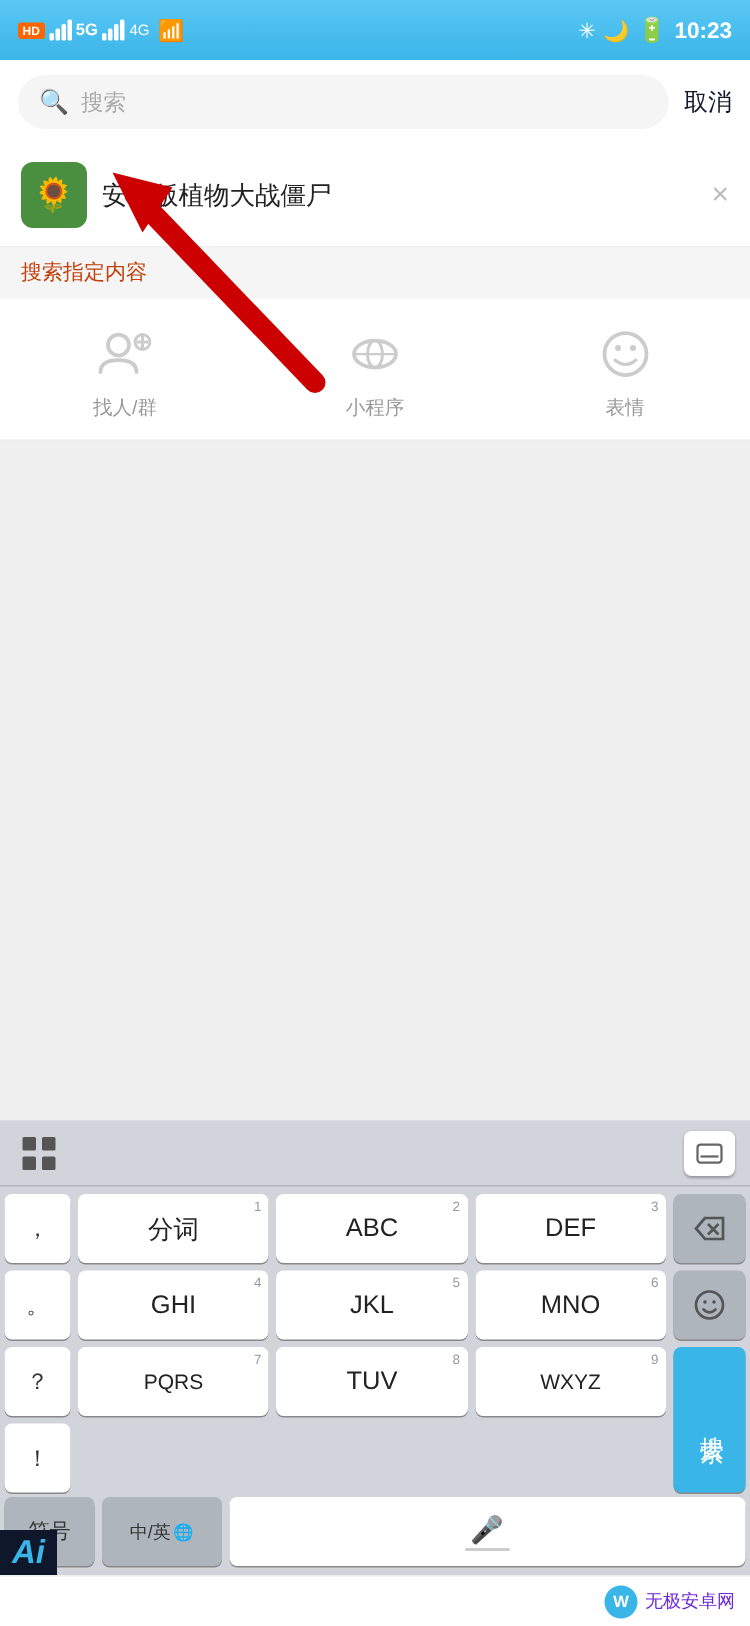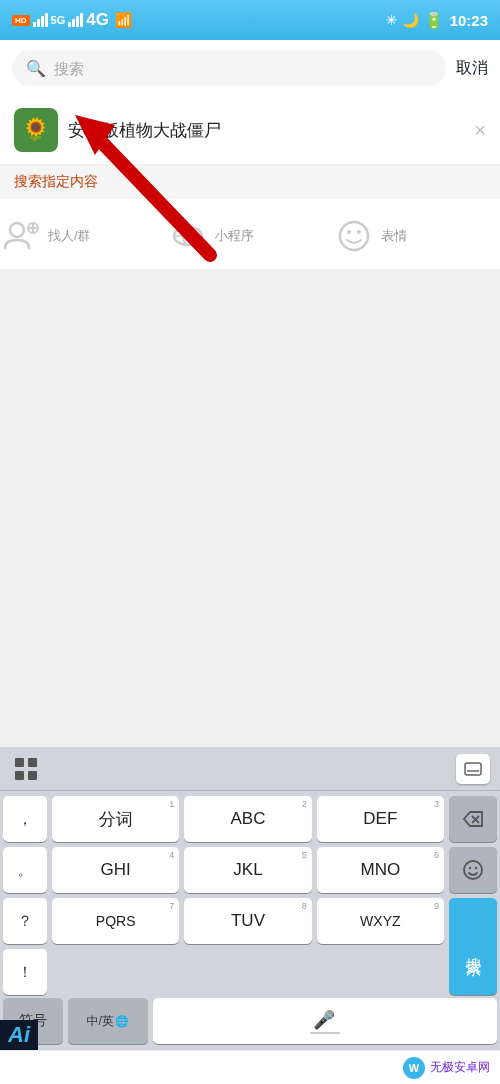--- a/index.html
+++ b/index.html
@@ -141,21 +141,21 @@
     
     .quick-actions {
       background: white;
       display: flex;
       padding: 16px 0 12px;
       border-bottom: 1px solid #eee;
     }
     .quick-action-item {
       flex: 1;
       display: flex;
-      flex-direction: row;
+      flex-direction: column;
       align-items: center;
       gap: 6px;
       cursor: pointer;
     }
     .quick-action-icon {
       width: 42px;
       height: 42px;
       display: flex;
       align-items: center;
       justify-content: center;
@@ -401,21 +401,21 @@
       <div class="signal-bar" style="height:11px"></div>
       <div class="signal-bar" style="height:14px"></div>
     </div>
     <span style="color:white;font-size:11px;font-weight:600">5G</span>
     <div class="signal-bars">
       <div class="signal-bar" style="height:5px"></div>
       <div class="signal-bar" style="height:8px"></div>
       <div class="signal-bar" style="height:11px"></div>
       <div class="signal-bar" style="height:14px"></div>
     </div>
-    <span style="color:white;font-size:17px;font-weight:700">4G</span>
+    <span style="color:white;font-size:10px;font-weight:400">4G</span>
     <span style="color:white;font-size:14px;margin-left:3px">📶</span>
   </div>
   <div class="status-right">
     <span style="font-size:14px">✳</span>
     <span style="font-size:14px">🌙</span>
     <span style="font-size:16px">🔋</span>
     <span style="font-size:15px;font-weight:600;color:white">10:23</span>
   </div>
 </div>
 

